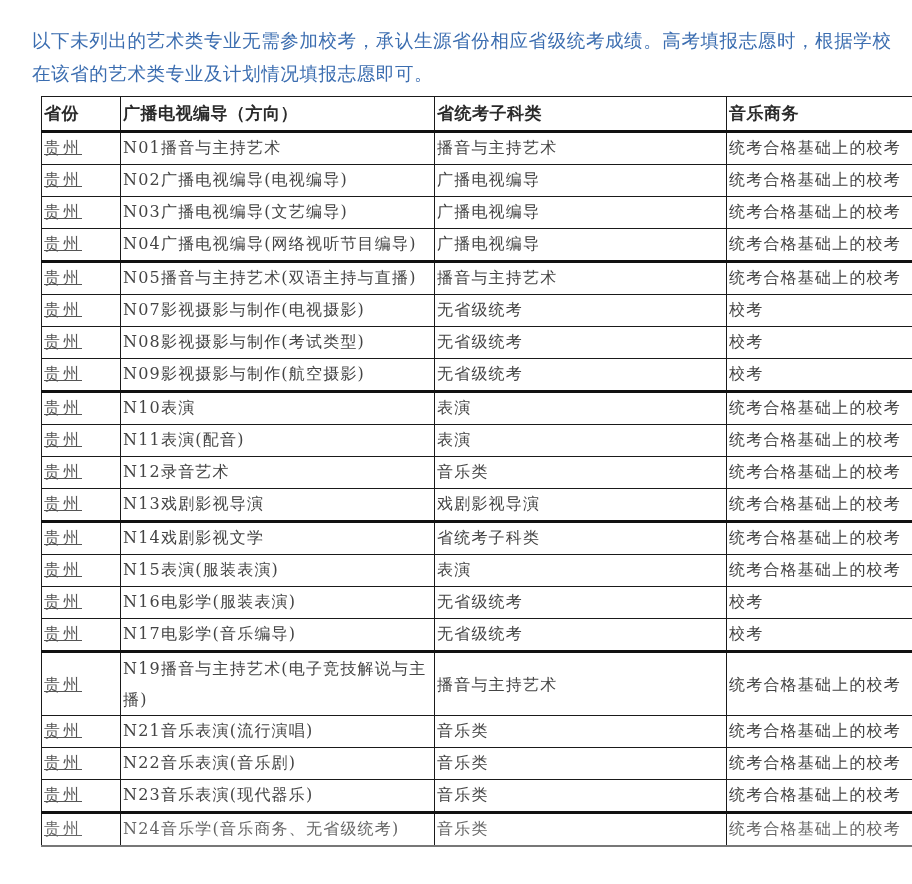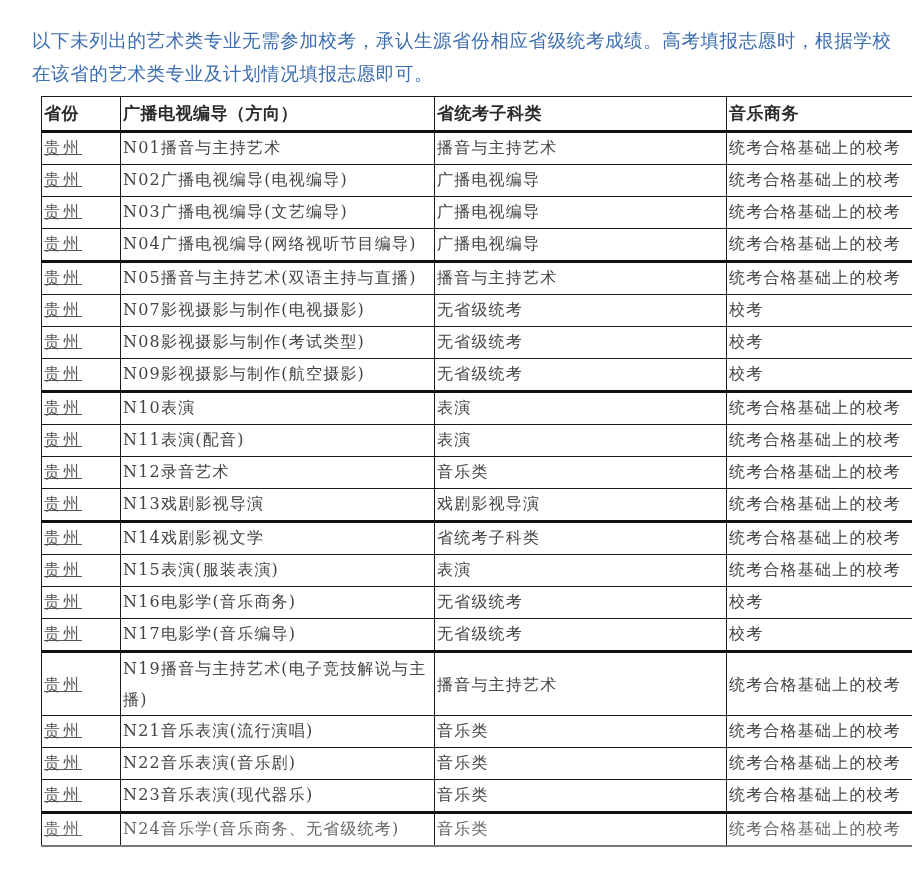--- a/index.html
+++ b/index.html
@@ -125,21 +125,21 @@
         <td>统考合格基础上的校考</td>
       </tr>
       <tr>
         <td class="prov">贵州</td>
         <td>N15表演(服装表演)</td>
         <td>表演</td>
         <td>统考合格基础上的校考</td>
       </tr>
       <tr>
         <td class="prov">贵州</td>
-        <td>N16电影学(音乐商务)</td>
+        <td>N16电影学(服装表演)</td>
         <td>无省级统考</td>
         <td>校考</td>
       </tr>
       <tr class="group-end">
         <td class="prov">贵州</td>
         <td>N17电影学(音乐编导)</td>
         <td>无省级统考</td>
         <td>校考</td>
       </tr>
       <tr class="tall">

